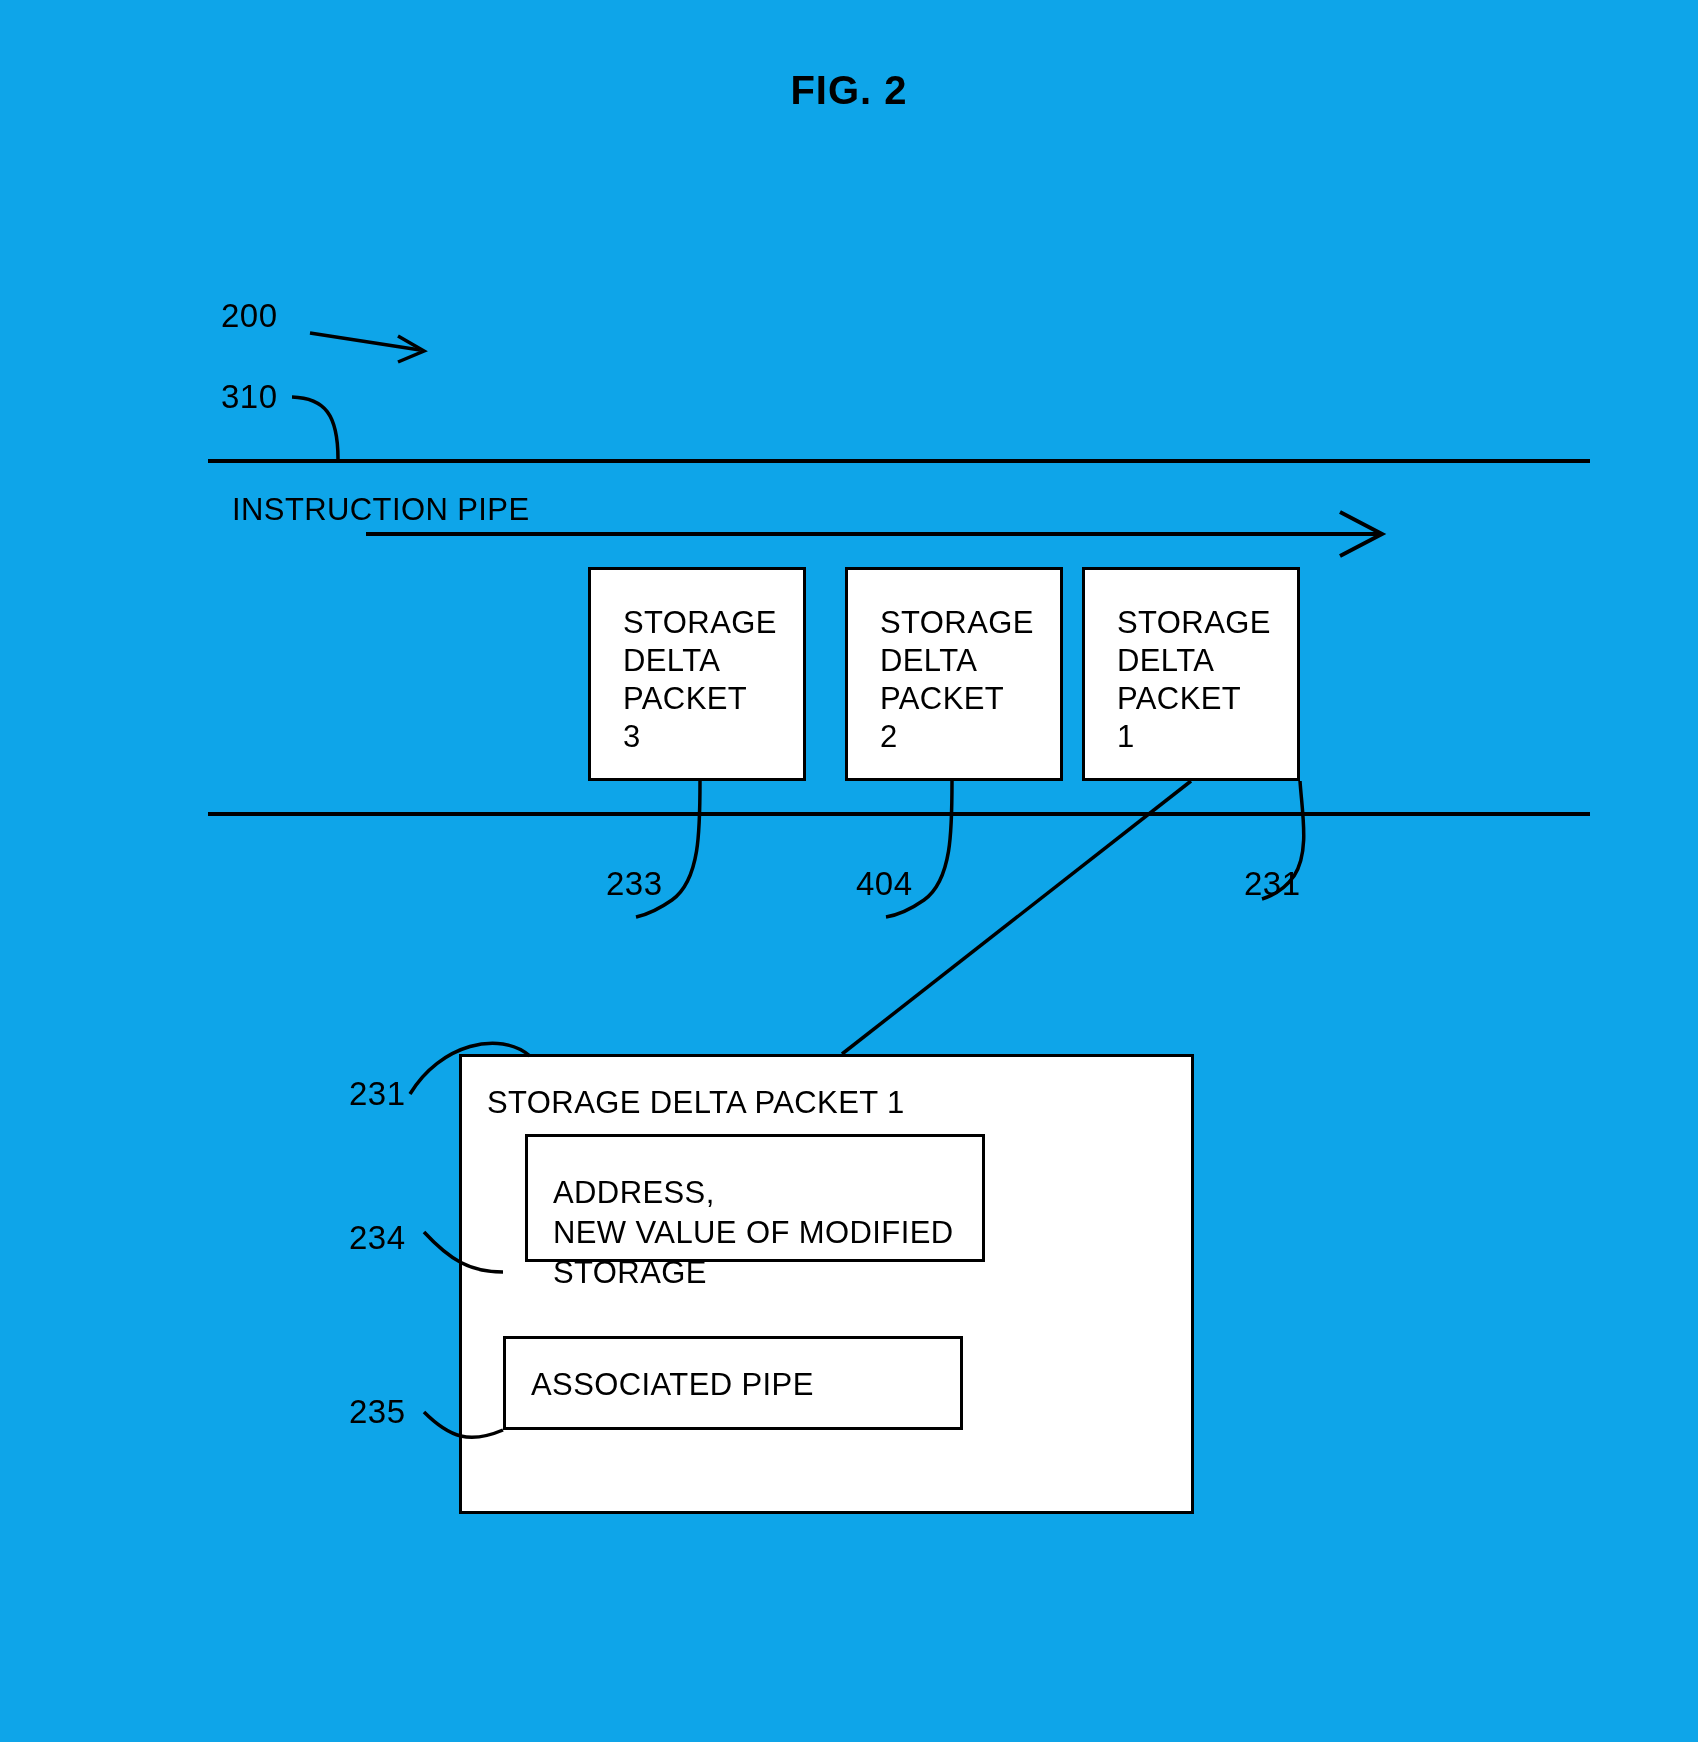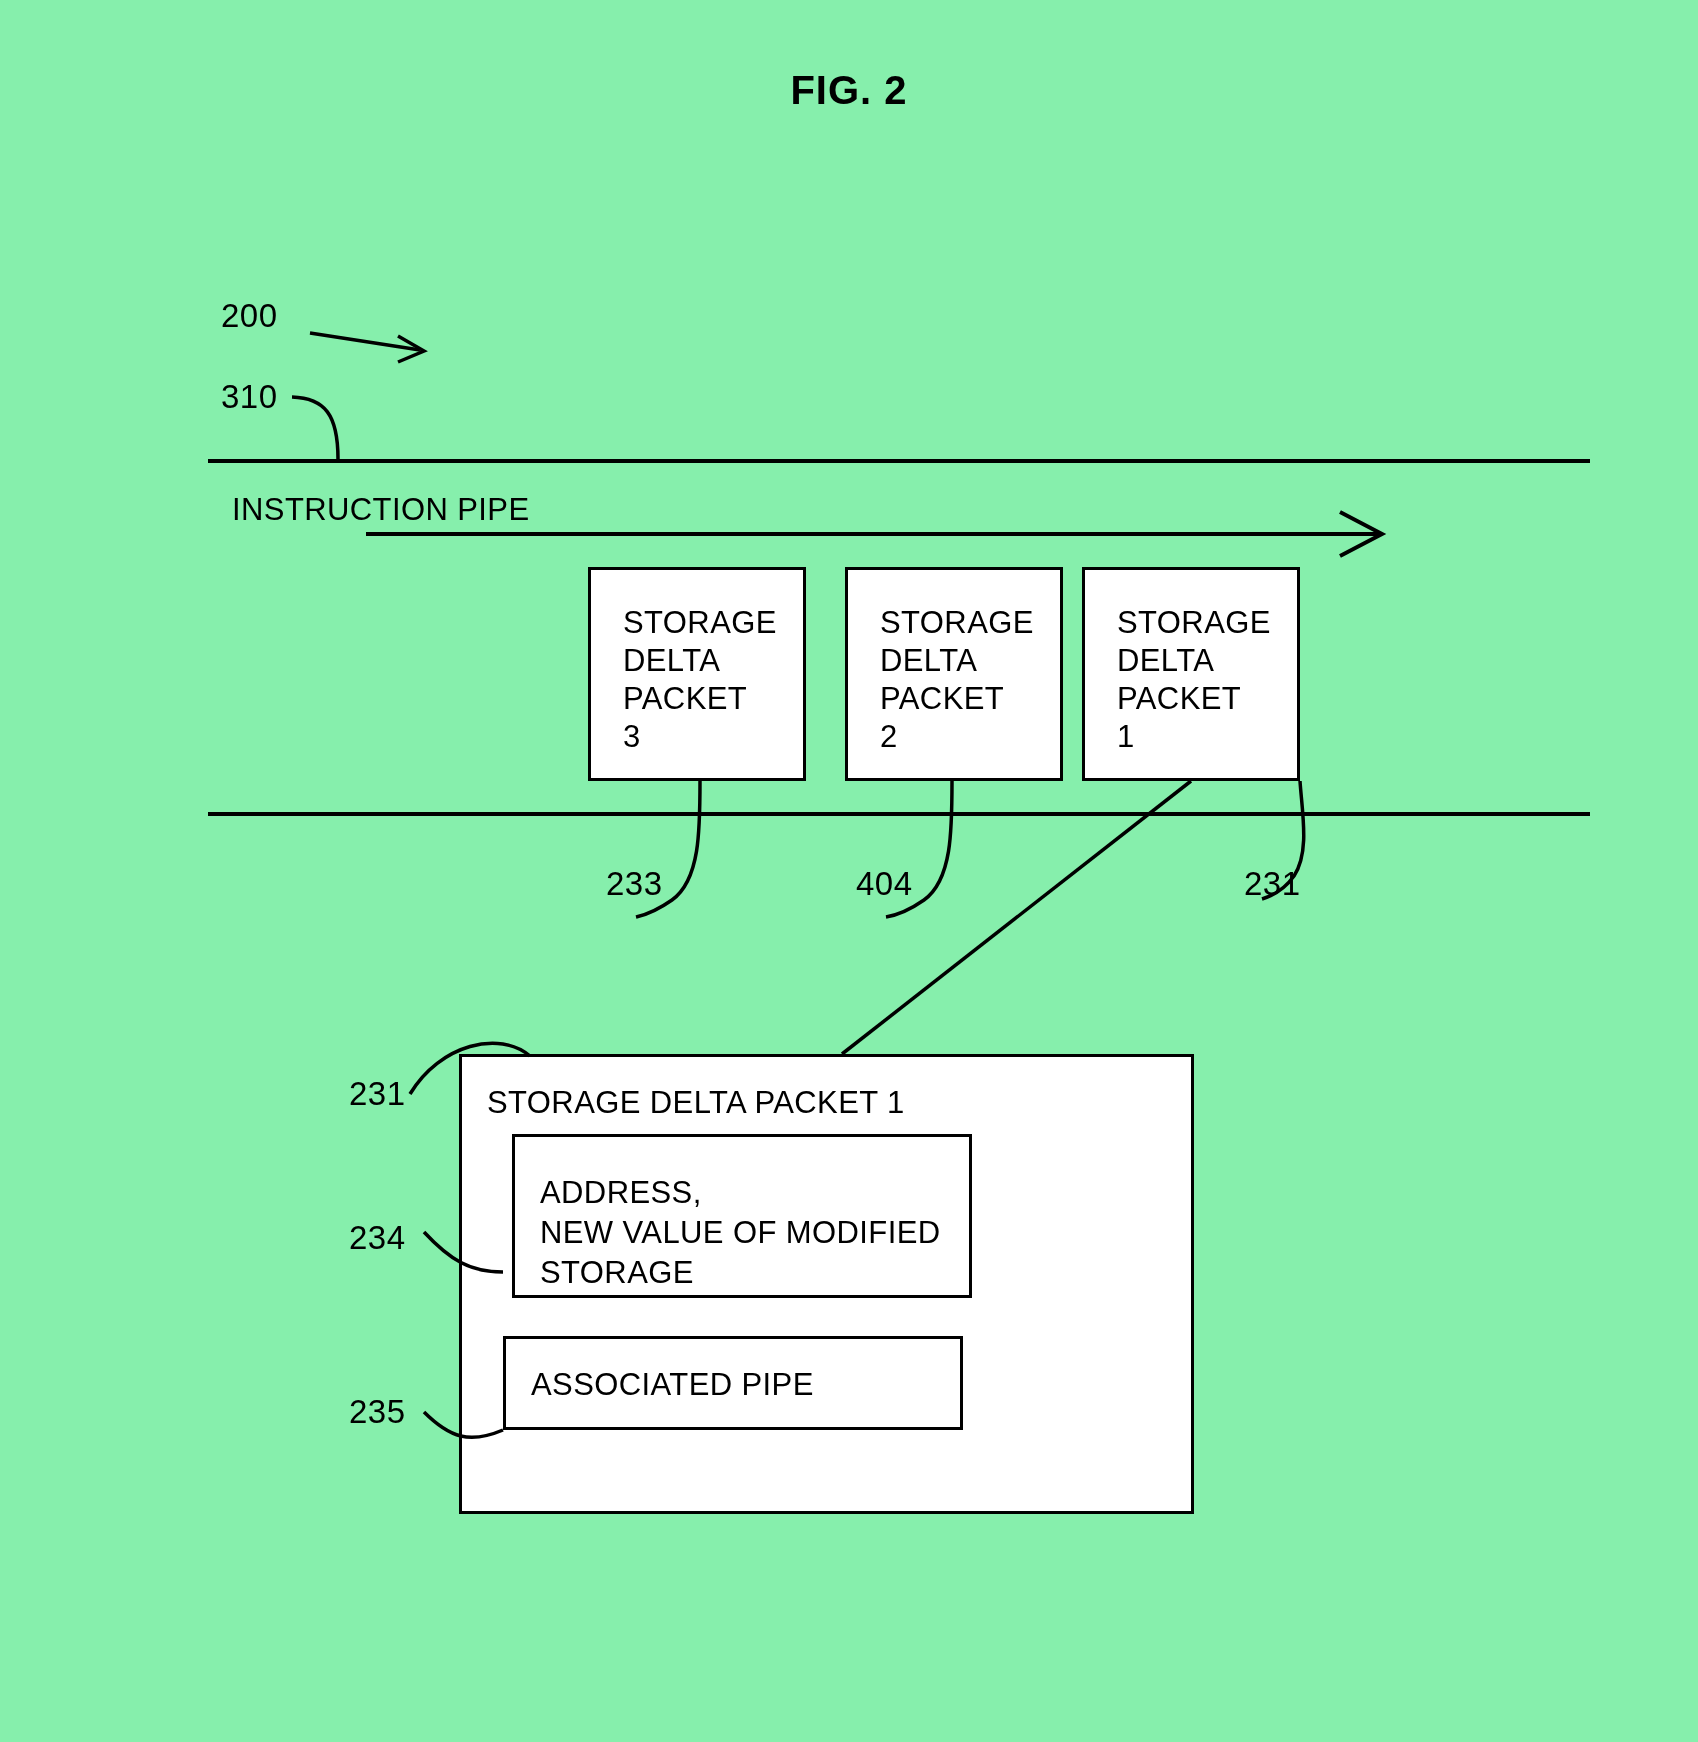--- a/index.html
+++ b/index.html
@@ -8,21 +8,21 @@
     background: #ffffff;
   }
   body {
     font-family: "Liberation Sans", sans-serif;
     color: #000000;
   }
   #figure-root {
     position: relative;
     width: 1698px;
     height: 1742px;
-    background: #86efac;
+    background: #0ea5e9;
     overflow: hidden;
   }
   .fig-title {
     position: absolute;
     left: 0;
     top: 68px;
     width: 1698px;
     text-align: center;
     font-size: 40px;
     font-weight: bold;
@@ -139,21 +139,21 @@
   </div>
 
   <div class="ref" style="left:590px; top:865px;">233</div>
   <div class="ref" style="left:840px; top:865px;">404</div>
   <div class="ref" style="left:1228px; top:865px;">231</div>
 
   <div class="detail-box" style="left:459px; top:1054px; width:735px; height:460px;"></div>
 
   <div class="detail-title" style="left:487px; top:1085px;">STORAGE DELTA PACKET 1</div>
 
-  <div class="inner-box" style="left:512px; top:1134px; width:460px; height:164px;">
+  <div class="inner-box" style="left:525px; top:1134px; width:460px; height:128px;">
     <div class="inner-text" style="left:25px; top:36px;">ADDRESS,
 NEW VALUE OF MODIFIED
 STORAGE</div>
   </div>
 
   <div class="inner-box" style="left:503px; top:1336px; width:460px; height:94px;">
     <div class="inner-text" style="left:25px; top:26px;">ASSOCIATED PIPE</div>
   </div>
 
   <div class="ref" style="left:333px; top:1075px;">231</div>

